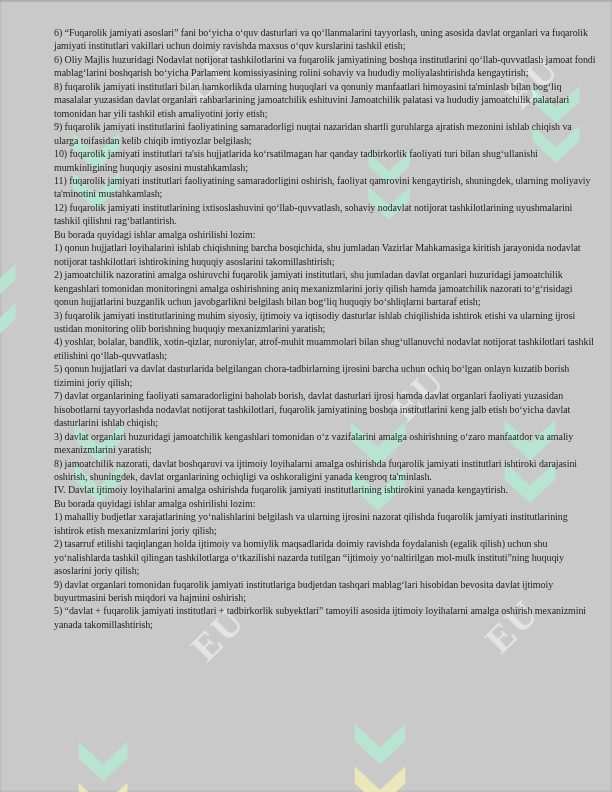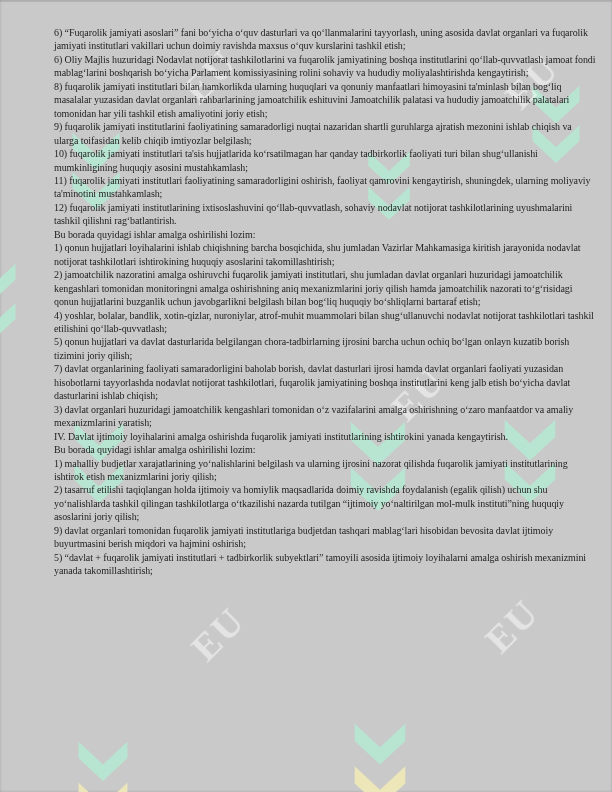--- a/index.html
+++ b/index.html
@@ -106,24 +106,26 @@
       <p>6) “Fuqarolik jamiyati asoslari” fani boʻyicha oʻquv dasturlari va qoʻllanmalarini tayyorlash, uning asosida davlat organlari va fuqarolik jamiyati institutlari vakillari uchun doimiy ravishda maxsus oʻquv kurslarini tashkil etish;</p>
       <p>6) Oliy Majlis huzuridagi Nodavlat notijorat tashkilotlarini va fuqarolik jamiyatining boshqa institutlarini qoʻllab-quvvatlash jamoat fondi mablagʻlarini boshqarish boʻyicha Parlament komissiyasining rolini sohaviy va hududiy moliyalashtirishda kengaytirish;</p>
       <p>8) fuqarolik jamiyati institutlari bilan hamkorlikda ularning huquqlari va qonuniy manfaatlari himoyasini ta'minlash bilan bogʻliq masalalar yuzasidan davlat organlari rahbarlarining jamoatchilik eshituvini Jamoatchilik palatasi va hududiy jamoatchilik palatalari tomonidan har yili tashkil etish amaliyotini joriy etish;</p>
       <p>9) fuqarolik jamiyati institutlarini faoliyatining samaradorligi nuqtai nazaridan shartli guruhlarga ajratish mezonini ishlab chiqish va ularga toifasidan kelib chiqib imtiyozlar belgilash;</p>
       <p>10) fuqarolik jamiyati institutlari ta'sis hujjatlarida koʻrsatilmagan har qanday tadbirkorlik faoliyati turi bilan shugʻullanishi mumkinligining huquqiy asosini mustahkamlash;</p>
       <p>11) fuqarolik jamiyati institutlari faoliyatining samaradorligini oshirish, faoliyat qamrovini kengaytirish, shuningdek, ularning moliyaviy ta'minotini mustahkamlash;</p>
       <p>12) fuqarolik jamiyati institutlarining ixtisoslashuvini qoʻllab-quvvatlash, sohaviy nodavlat notijorat tashkilotlarining uyushmalarini tashkil qilishni ragʻbatlantirish.</p>
       <p>Bu borada quyidagi ishlar amalga oshirilishi lozim:</p>
       <p>1) qonun hujjatlari loyihalarini ishlab chiqishning barcha bosqichida, shu jumladan Vazirlar Mahkamasiga kiritish jarayonida nodavlat notijorat tashkilotlari ishtirokining huquqiy asoslarini takomillashtirish;</p>
       <p>2) jamoatchilik nazoratini amalga oshiruvchi fuqarolik jamiyati institutlari, shu jumladan davlat organlari huzuridagi jamoatchilik kengashlari tomonidan monitoringni amalga oshirishning aniq mexanizmlarini joriy qilish hamda jamoatchilik nazorati toʻgʻrisidagi qonun hujjatlarini buzganlik uchun javobgarlikni belgilash bilan bogʻliq huquqiy boʻshliqlarni bartaraf etish;</p>
+      <p>3) fuqarolik jamiyati institutlarining muhim siyosiy, ijtimoiy va iqtisodiy dasturlar ishlab chiqilishida ishtirok etishi va ularning ijrosi ustidan monitoring olib borishning huquqiy mexanizmlarini yaratish;</p>
       <p>4) yoshlar, bolalar, bandlik, xotin-qizlar, nuroniylar, atrof-muhit muammolari bilan shugʻullanuvchi nodavlat notijorat tashkilotlari tashkil etilishini qoʻllab-quvvatlash;</p>
       <p>5) qonun hujjatlari va davlat dasturlarida belgilangan chora-tadbirlarning ijrosini barcha uchun ochiq boʻlgan onlayn kuzatib borish tizimini joriy qilish;</p>
       <p>7) davlat organlarining faoliyati samaradorligini baholab borish, davlat dasturlari ijrosi hamda davlat organlari faoliyati yuzasidan hisobotlarni tayyorlashda nodavlat notijorat tashkilotlari, fuqarolik jamiyatining boshqa institutlarini keng jalb etish boʻyicha davlat dasturlarini ishlab chiqish;</p>
       <p>3) davlat organlari huzuridagi jamoatchilik kengashlari tomonidan oʻz vazifalarini amalga oshirishning oʻzaro manfaatdor va amaliy mexanizmlarini yaratish;</p>
+      <p>8) jamoatchilik nazorati, davlat boshqaruvi va ijtimoiy loyihalarni amalga oshirishda fuqarolik jamiyati institutlari ishtiroki darajasini oshirish, shuningdek, davlat organlarining ochiqligi va oshkoraligini yanada kengroq ta'minlash.</p>
       <p>IV. Davlat ijtimoiy loyihalarini amalga oshirishda fuqarolik jamiyati institutlarining ishtirokini yanada kengaytirish.</p>
       <p>Bu borada quyidagi ishlar amalga oshirilishi lozim:</p>
       <p>1) mahalliy budjetlar xarajatlarining yoʻnalishlarini belgilash va ularning ijrosini nazorat qilishda fuqarolik jamiyati institutlarining ishtirok etish mexanizmlarini joriy qilish;</p>
       <p>2) tasarruf etilishi taqiqlangan holda ijtimoiy va homiylik maqsadlarida doimiy ravishda foydalanish (egalik qilish) uchun shu yoʻnalishlarda tashkil qilingan tashkilotlarga oʻtkazilishi nazarda tutilgan “ijtimoiy yoʻnaltirilgan mol-mulk instituti”ning huquqiy asoslarini joriy qilish;</p>
       <p>9) davlat organlari tomonidan fuqarolik jamiyati institutlariga budjetdan tashqari mablagʻlari hisobidan bevosita davlat ijtimoiy buyurtmasini berish miqdori va hajmini oshirish;</p>
       <p>5) “davlat + fuqarolik jamiyati institutlari + tadbirkorlik subyektlari” tamoyili asosida ijtimoiy loyihalarni amalga oshirish mexanizmini yanada takomillashtirish;</p>
     </div>
 </div>
 
 </body></html>

